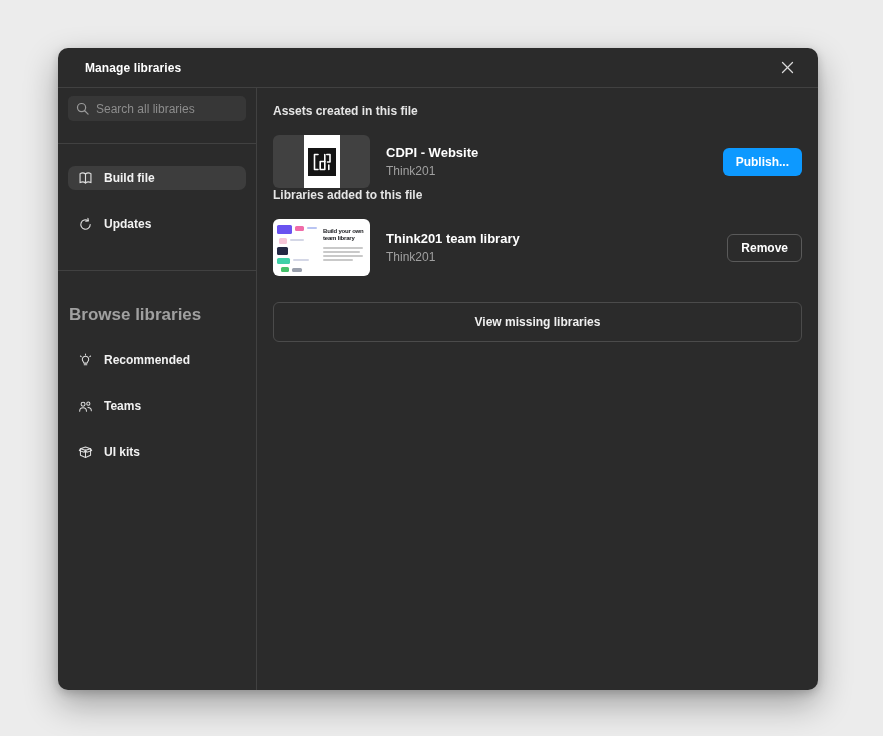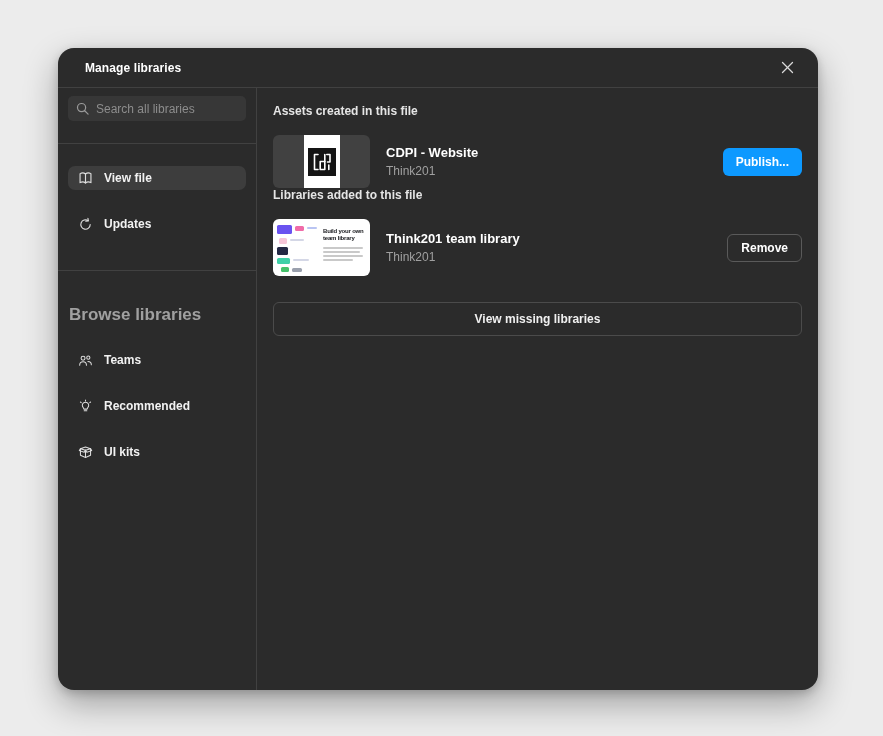--- a/index.html
+++ b/index.html
@@ -8,21 +8,21 @@
     background:#ececec;
     font-family:"Liberation Sans","DejaVu Sans",sans-serif;
     position:relative;
     overflow:hidden;
     -webkit-font-smoothing:antialiased;
   }
   .modal {
     position:absolute; left:58px; top:48px;
     width:760px; height:642px;
     background:#2b2b2b;
-    border-radius:16px;
+    border-radius:10px;
     box-shadow:0 14px 34px rgba(0,0,0,.32), 0 3px 10px rgba(0,0,0,.18);
     color:#fff;
     display:flex; flex-direction:column;
     overflow:hidden;
   }
   .modal-header {
     height:40px; flex:0 0 40px;
     display:flex; align-items:center;
     padding:0 20px 0 27px;
     border-bottom:1px solid #414141;
@@ -109,21 +109,21 @@
   .row-action { margin-left:auto; }
   .btn {
     height:28px; border-radius:6px;
     font-size:12px; font-weight:600; font-family:inherit;
     padding:0 13px; cursor:pointer;
     display:inline-flex; align-items:center; justify-content:center;
   }
   .btn.primary { background:#0d99ff; border:none; color:#fff; }
   .btn.secondary { background:transparent; border:1px solid #5a5a5a; color:#fff; }
   .btn.wide {
-    margin-top:26px; width:100%; height:34px;
+    margin-top:26px; width:100%; height:40px;
     background:transparent; border:1px solid #4b4b4b; color:#f0f0f0;text-align:center;
   }
   svg { stroke-linecap:round; stroke-linejoin:round; }
 </style>
 </head>
 <body>
 
 <div class="modal">
 
   <div class="modal-header">
@@ -150,60 +150,60 @@
 
       <div class="side-divider"></div>
 
       <div class="nav-item selected">
         <span class="icn">
           <svg width="15" height="15" viewBox="0 0 16 16" fill="none" stroke="currentColor" stroke-width="1.2">
             <path d="M8 3.2 C6.6 2 3.8 1.9 2.2 2.8 V12.4 C3.8 11.5 6.6 11.6 8 12.8 C9.4 11.6 12.2 11.5 13.8 12.4 V2.8 C12.2 1.9 9.4 2 8 3.2 Z"></path>
             <line x1="8" y1="3.2" x2="8" y2="12.8"></line>
           </svg>
         </span>
-        <span>View file</span>
+        <span>Build file</span>
       </div>
 
       <div class="nav-item">
         <span class="icn">
           <svg width="15" height="15" viewBox="0 0 16 16" fill="none" stroke="currentColor" stroke-width="1.2">
             <path d="M13 8 A5 5 0 1 1 10.8 3.9"></path>
             <polyline points="10.6,1.4 11,4.1 8.4,4.6"></polyline>
           </svg>
         </span>
         <span>Updates</span>
       </div>
 
       <div class="side-divider mt"></div>
 
       <div class="section-label">Browse libraries</div>
-
-      <div class="nav-item">
-        <span class="icn">
-          <svg width="15" height="15" viewBox="0 0 16 16" fill="none" stroke="currentColor" stroke-width="1.1">
-            <circle cx="5.4" cy="5.6" r="2.1"></circle>
-            <path d="M1.8 13 c0-2.2 1.6-3.6 3.6-3.6 s3.6 1.4 3.6 3.6"></path>
-            <circle cx="11" cy="5" r="1.7"></circle>
-            <path d="M10.6 9 c2.1 0 3.6 1.4 3.6 3.4"></path>
-          </svg>
-        </span>
-        <span>Teams</span>
-      </div>
 
       <div class="nav-item">
         <span class="icn">
           <svg width="15" height="15" viewBox="0 0 16 16" fill="none" stroke="currentColor" stroke-width="1.1">
             <path d="M5.6 9.2 a3.4 3.4 0 1 1 4.8 0 l-.7 1.6 H6.3 Z"></path>
             <line x1="6.6" y1="12.6" x2="9.4" y2="12.6"></line>
             <line x1="2.6" y1="3.2" x2="3.4" y2="3.9"></line>
             <line x1="13.4" y1="3.2" x2="12.6" y2="3.9"></line>
             <line x1="8" y1="1.2" x2="8" y2="2.2"></line>
           </svg>
         </span>
         <span>Recommended</span>
+      </div>
+
+      <div class="nav-item">
+        <span class="icn">
+          <svg width="15" height="15" viewBox="0 0 16 16" fill="none" stroke="currentColor" stroke-width="1.1">
+            <circle cx="5.4" cy="5.6" r="2.1"></circle>
+            <path d="M1.8 13 c0-2.2 1.6-3.6 3.6-3.6 s3.6 1.4 3.6 3.6"></path>
+            <circle cx="11" cy="5" r="1.7"></circle>
+            <path d="M10.6 9 c2.1 0 3.6 1.4 3.6 3.4"></path>
+          </svg>
+        </span>
+        <span>Teams</span>
       </div>
 
       <div class="nav-item">
         <span class="icn">
           <svg width="15" height="15" viewBox="0 0 16 16" fill="none" stroke="currentColor" stroke-width="1.1">
             <path d="M8 5.6 L2.6 4 L8 2.2 L13.4 4 Z"></path>
             <path d="M2.6 4 V11 L8 13.4 L13.4 11 V4"></path>
             <path d="M8 5.6 V13.4"></path>
             <path d="M2.6 4 L1.4 6 L6.6 7.8 L8 5.6"></path>
             <path d="M13.4 4 L14.6 6 L9.4 7.8 L8 5.6"></path>

